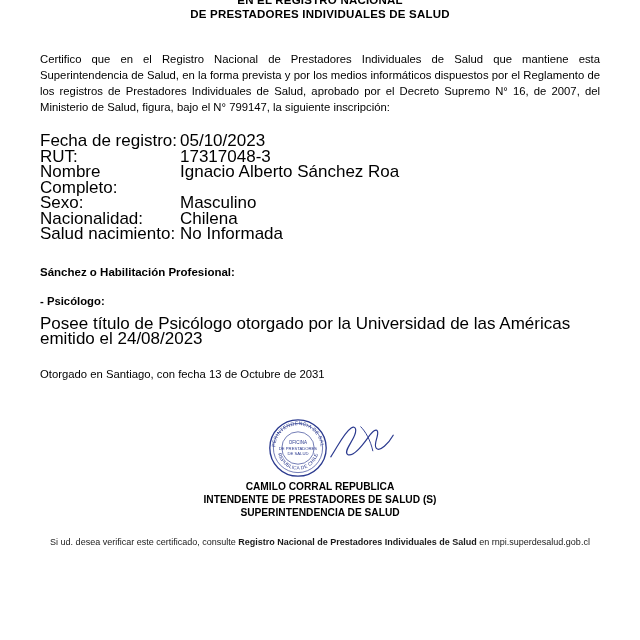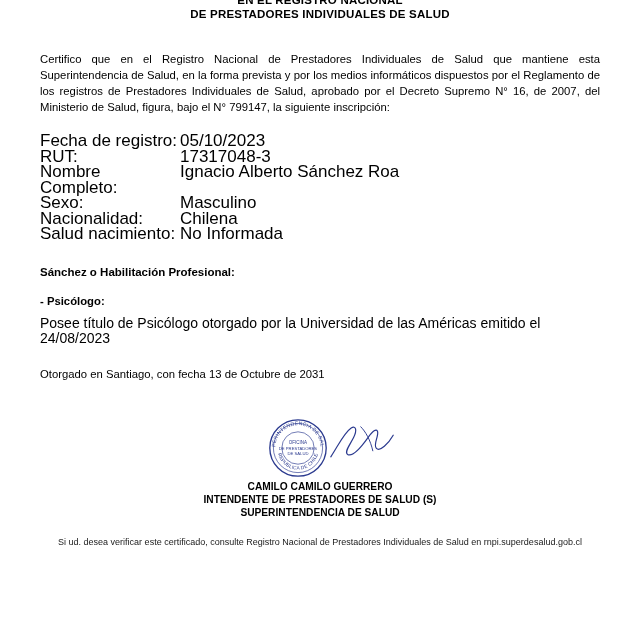--- a/index.html
+++ b/index.html
@@ -65,21 +65,21 @@
     font-size: 11.5px;
     font-weight: bold;
   }
   .subsection-heading {
     margin-top: 17px;
     font-size: 11.3px;
     font-weight: bold;
   }
   .titulo-text {
     margin-top: 9px;
-    font-size: 14px;
+    font-size: 17px;
     line-height: 15px;
   }
   .otorgado {
     margin-top: 22px;
     font-size: 11.3px;
   }
   .stamp-area {
     position: relative;
     height: 62px;
     margin-top: 38px;
@@ -108,21 +108,21 @@
     margin-top: 0;
   }
   .verify {
     text-align: center;
     font-size: 9px;
     line-height: 13px;
     margin-top: 17px;
     color: #1a1a1a;
   }
   .verify b {
-    font-weight: normal;
+    font-weight: bold;
   }
   .verify .url {
     font-weight: normal;
     text-align: center;
   }
 </style>
 </head>
 <body>
 
 <div class="page">
@@ -187,21 +187,21 @@
       <text x="50" y="62" fill="#2b3a8f" font-family="'Liberation Sans', sans-serif" font-size="7" text-anchor="middle">DE SALUD</text>
     </svg>
 
     <svg class="signature" viewBox="0 0 120 70">
       <path d="M8 58 C 20 40, 30 18, 42 10 C 50 5, 52 14, 46 26 C 40 38, 30 50, 36 54 C 44 59, 60 40, 70 26 C 78 15, 84 10, 86 16 C 88 24, 78 38, 84 44 C 90 50, 104 36, 112 22" fill="none" stroke="#2b3a8f" stroke-width="2" stroke-linecap="round"></path>
       <path d="M58 8 C 66 16, 74 30, 78 48" fill="none" stroke="#2b3a8f" stroke-width="1.6" stroke-linecap="round"></path>
     </svg>
   </div>
 
   <div class="signer-block">
-    <div>CAMILO CAMILO GUERRERO</div>
+    <div>CAMILO CORRAL REPUBLICA</div>
     <div>INTENDENTE DE PRESTADORES DE SALUD (S)</div>
     <div>SUPERINTENDENCIA DE SALUD</div>
   </div>
 
   <div class="verify">
     <span>Si ud. desea verificar este certificado, consulte </span><b>Registro Nacional de Prestadores Individuales de Salud</b><span> en </span><span class="url">rnpi.superdesalud.gob.cl</span>
   </div>
 
 </div>
 

